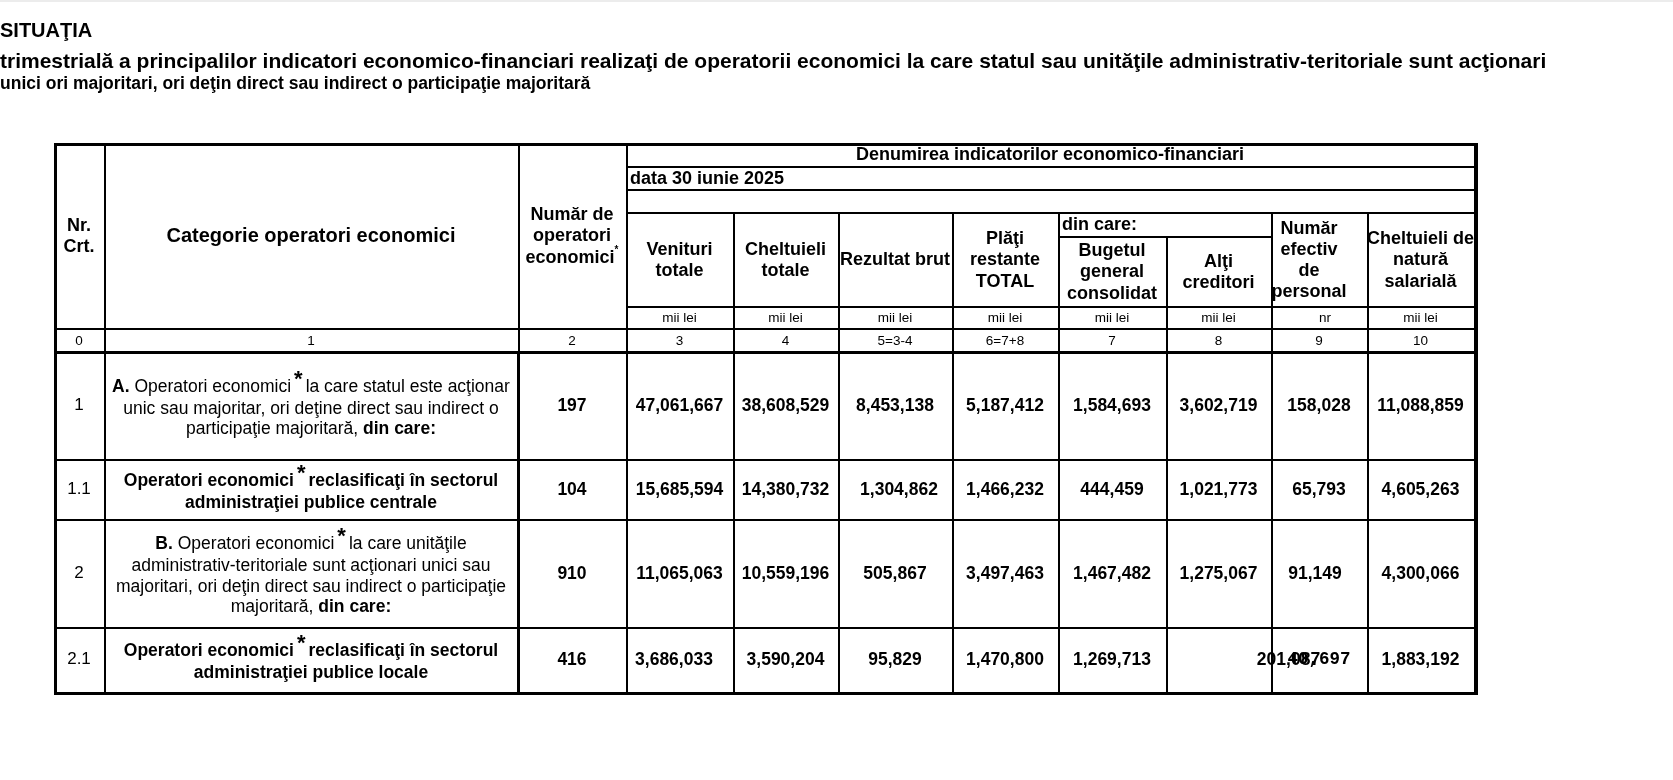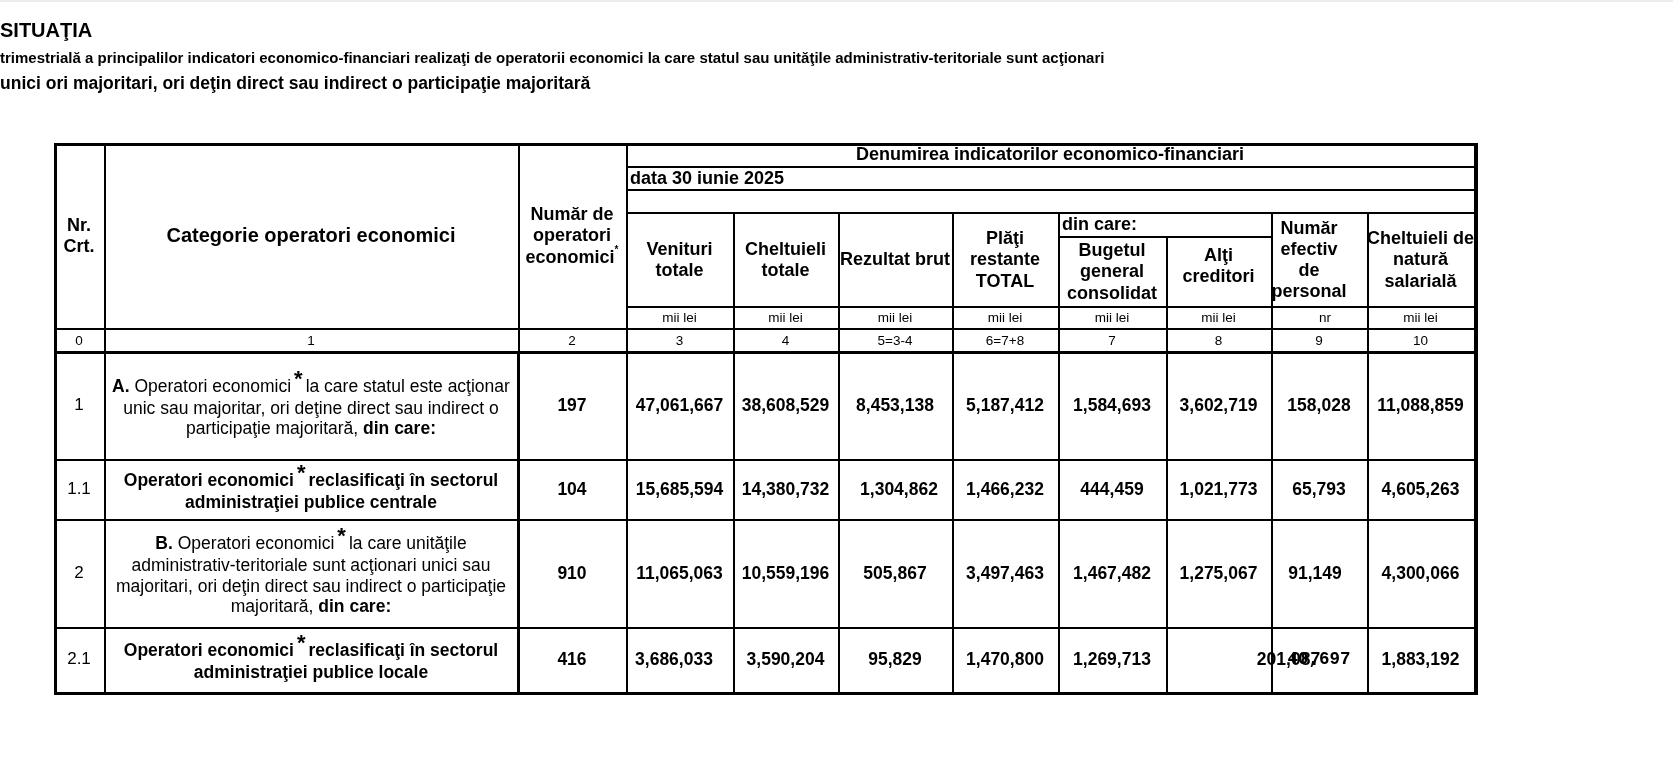--- a/index.html
+++ b/index.html
@@ -1,21 +1,21 @@
 <!DOCTYPE html>
 <html><head>
 <meta charset="utf-8">
 <style>
   html, body { margin: 0; padding: 0; background: #ffffff; }
   body { width: 1673px; height: 780px; position: relative; overflow: hidden;
          font-family: "Liberation Sans", sans-serif; color: #000; }
   .topline { position: absolute; left: 0; top: 0; width: 1673px; height: 2px; background: #ececec; }
   .title { position: absolute; left: 0; width: 1580px; text-align: left; font-weight: bold; }
   #t-main { top: 19px; font-size: 20px; }
-  #t-sub1 { top: 49px; font-size: 15px; }
+  #t-sub1 { top: 49px; font-size: 21px; }
   #t-sub2 { top: 73px; font-size: 17.5px; }
 
   .grid { position: absolute; left: 54px; top: 143px; }
   .cell { position: absolute; box-sizing: border-box; display: flex; align-items: center;
           justify-content: center; text-align: center; line-height: 1.18; }
   .ln { position: absolute; background: #000; }
   .hdr { font-weight: bold; font-size: 18px; }
   .hsm { font-size: 13.5px; }
   .num { font-weight: bold; font-size: 17.5px; }
   .desc { font-size: 17.5px; padding: 0 4px; }
@@ -47,21 +47,21 @@
       <div class="cell hdr" style="left:572px;top:70px;width:107px;height:94px;">Venituri totale</div>
       <div class="cell hsm" style="left:572px;top:164px;width:107px;height:22px;">mii lei</div>
       <div class="cell hdr" style="left:679px;top:70px;width:105px;height:94px;">Cheltuieli totale</div>
       <div class="cell hsm" style="left:679px;top:164px;width:105px;height:22px;">mii lei</div>
       <div class="cell hdr" style="left:784px;top:70px;width:114px;height:94px;">Rezultat brut</div>
       <div class="cell hsm" style="left:784px;top:164px;width:114px;height:22px;">mii lei</div>
       <div class="cell hdr" style="left:898px;top:70px;width:106px;height:94px;">Plăţi restante TOTAL</div>
       <div class="cell hsm" style="left:898px;top:164px;width:106px;height:22px;">mii lei</div>
       <div class="cell hdr" style="left:1004px;top:94px;width:108px;height:70px;">Bugetul general consolidat</div>
       <div class="cell hsm" style="left:1004px;top:164px;width:108px;height:22px;">mii lei</div>
-      <div class="cell hdr" style="left:1112px;top:88px;width:105px;height:70px;">Alţi creditori</div>
+      <div class="cell hdr" style="left:1112px;top:94px;width:105px;height:70px;">Alţi creditori</div>
       <div class="cell hsm" style="left:1112px;top:164px;width:105px;height:22px;">mii lei</div>
       <div class="cell hdr" style="left:1217px;top:70px;width:76px;height:94px;border-radius:9px;">Număr efectiv de personal</div>
       <div class="cell hsm" style="left:1217px;top:164px;width:108px;height:22px;">nr</div>
       <div class="cell hdr" style="left:1313px;top:70px;width:107px;height:94px;">Cheltuieli de natură salarială</div>
       <div class="cell hsm" style="left:1313px;top:164px;width:107px;height:22px;">mii lei</div>
     </div>
   <div id="index-row">
       <div class="cell hsm" style="left:572px;top:186px;width:107px;height:23px;">3</div>
       <div class="cell hsm" style="left:679px;top:186px;width:105px;height:23px;">4</div>
       <div class="cell hsm" style="left:784px;top:186px;width:114px;height:23px;">5=3-4</div>

